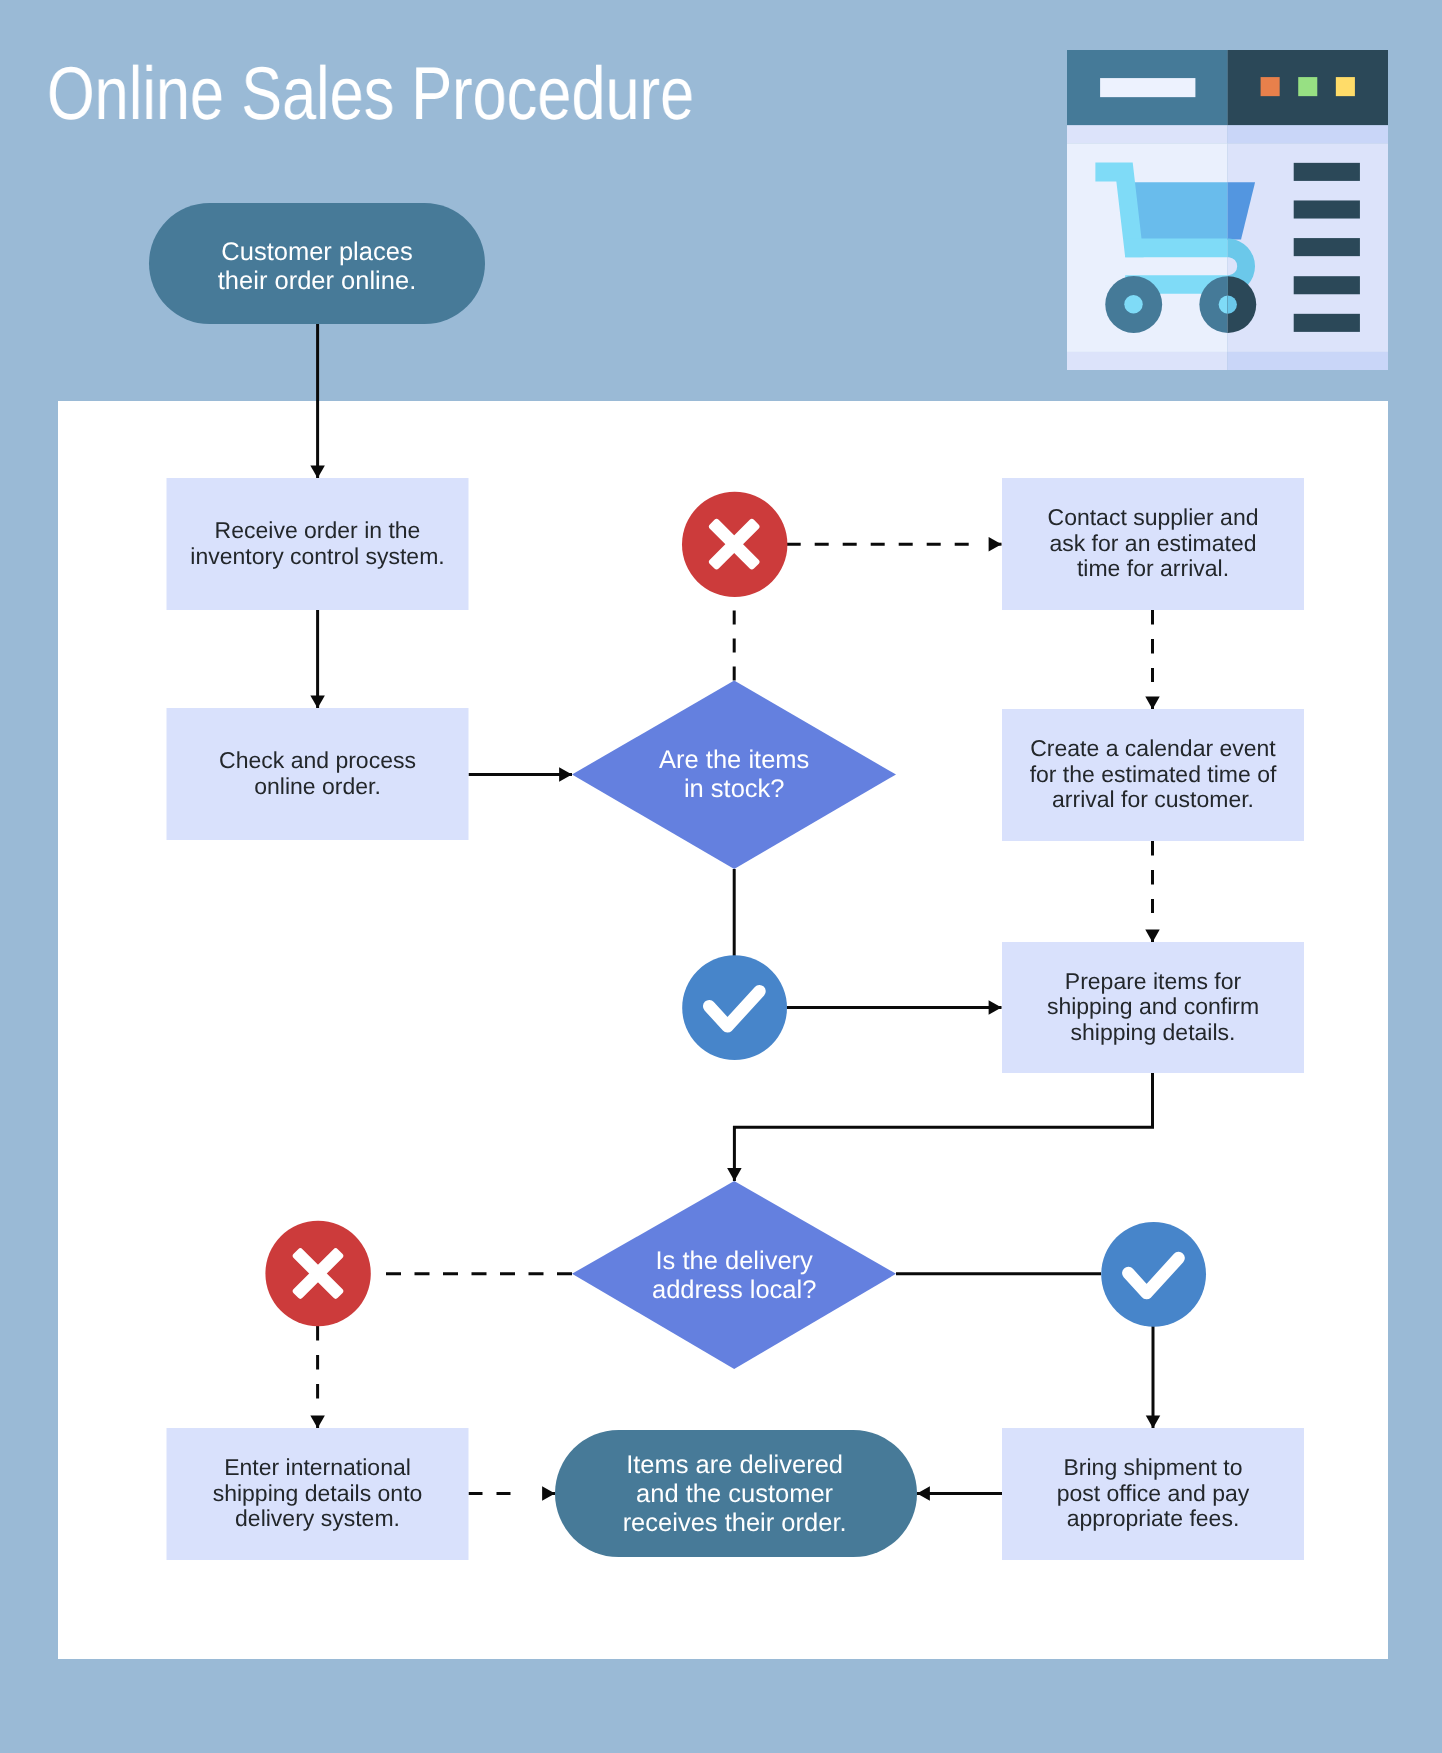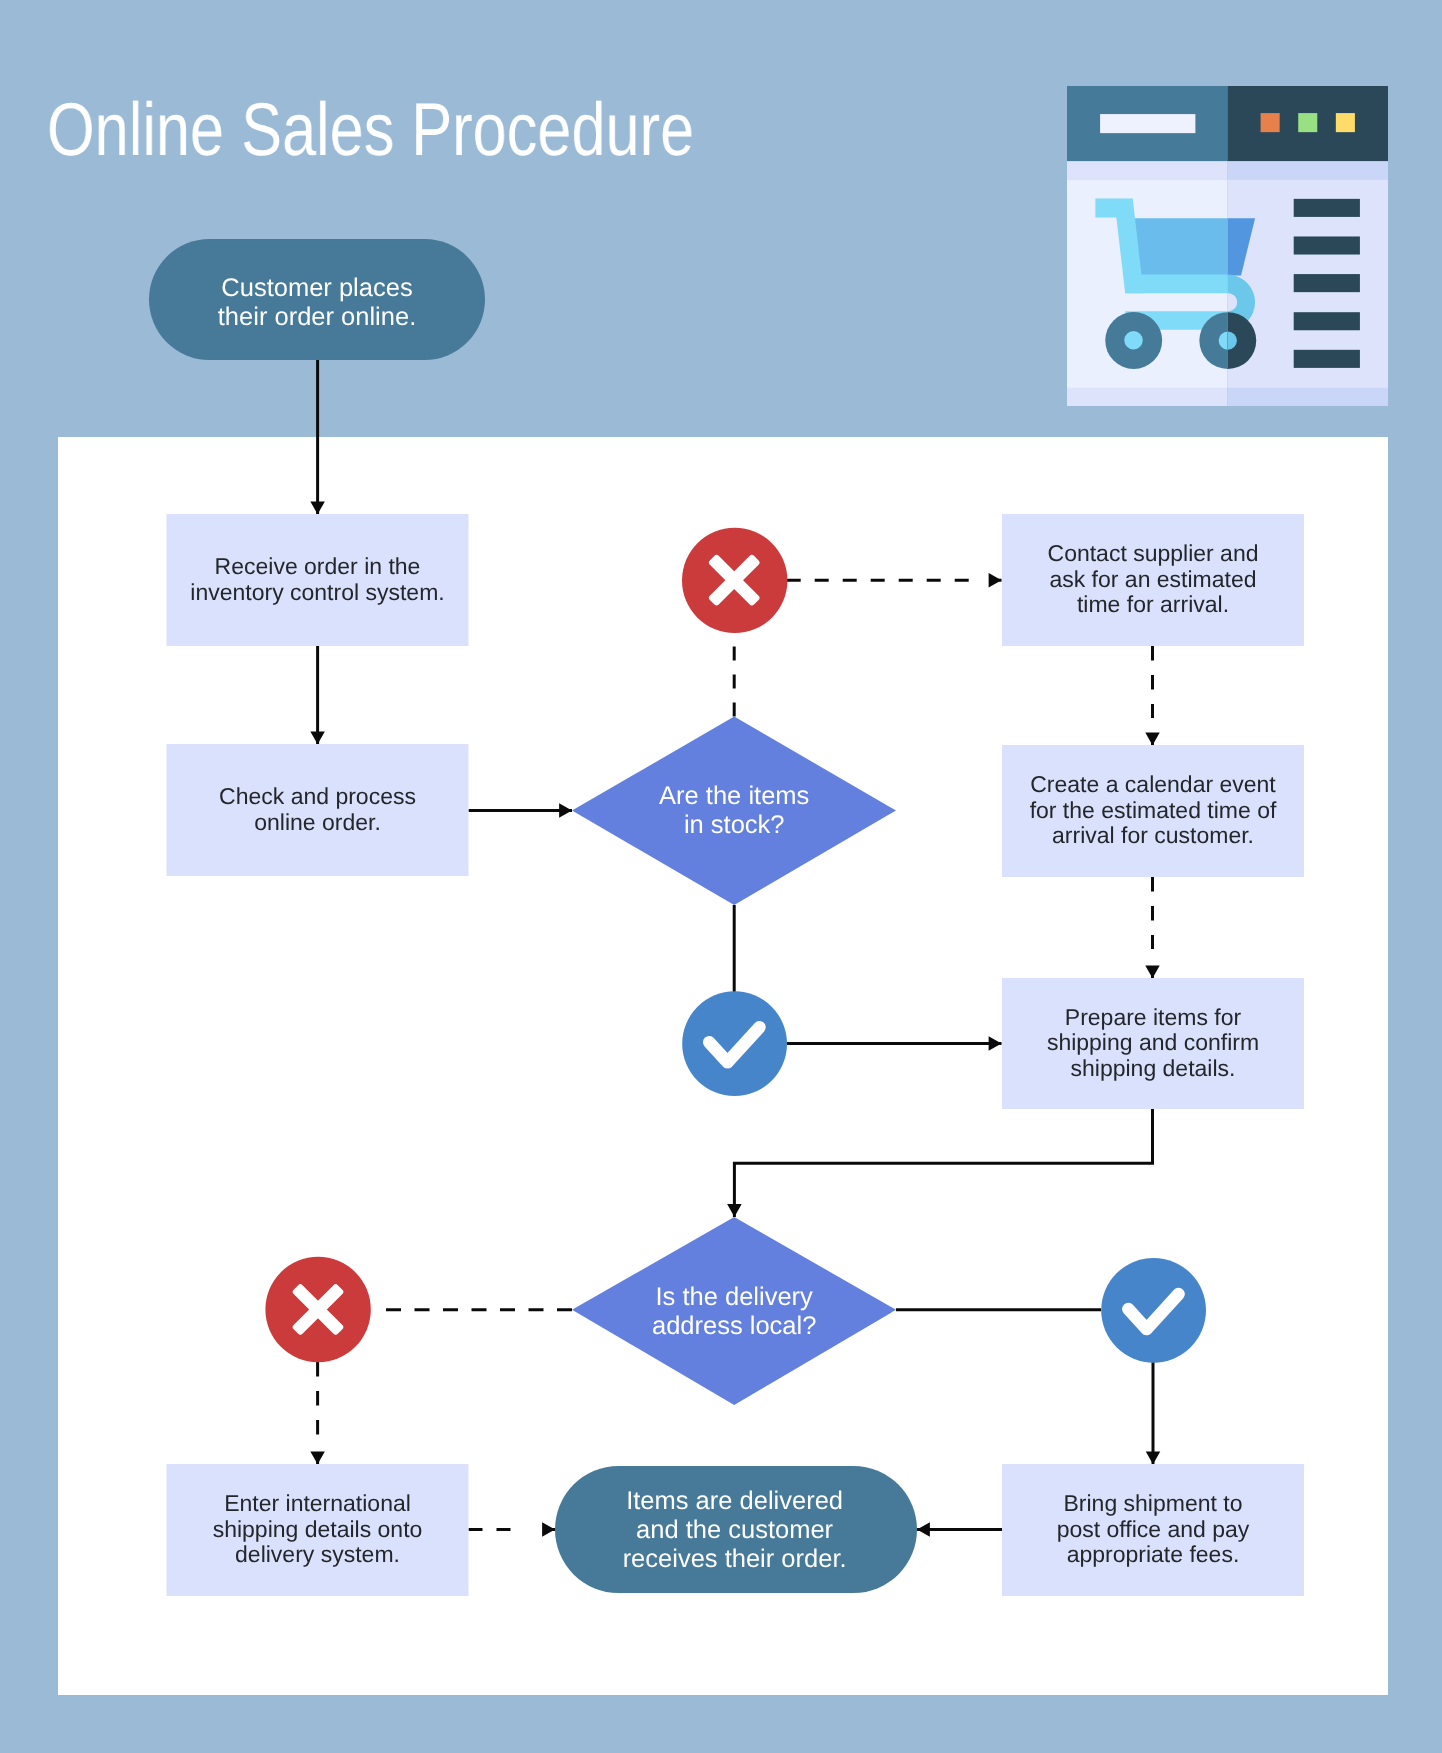--- a/index.html
+++ b/index.html
@@ -1,18 +1,18 @@
 <!DOCTYPE html>
 <html><head>
 <meta charset="utf-8">
 <title>Online Sales Procedure</title>
 <style>
   html,body{margin:0;padding:0;}
   body{width:1442px;height:1753px;background:#9ABAD6;font-family:"Liberation Sans",sans-serif;overflow:hidden;}
-  #page{position:relative;width:1442px;height:1577px;margin-top:36px;}
+  #page{position:relative;width:1442px;height:1577px;}
   #title{position:absolute;left:47px;top:56px;color:#FFFFFF;font-size:75px;line-height:1;white-space:nowrap;transform-origin:left top;transform:scaleX(0.8168);text-rendering:geometricPrecision;will-change:transform;}
   #panel{position:absolute;left:58px;top:401px;width:1330px;height:1258px;background:#ffffff;}
   svg{display:block;}
   .flowsvg{position:absolute;left:0;top:0;will-change:transform;}
   .cartsvg{position:absolute;left:1067px;top:50px;}
   text{font-family:"Liberation Sans",sans-serif;text-anchor:middle;text-rendering:geometricPrecision;}
   .tproc{font-size:23px;fill:#23272B;}
   .tterm{font-size:25.5px;fill:#FFFFFF;}
   .tdec{font-size:25.5px;fill:#FFFFFF;}
 </style>

